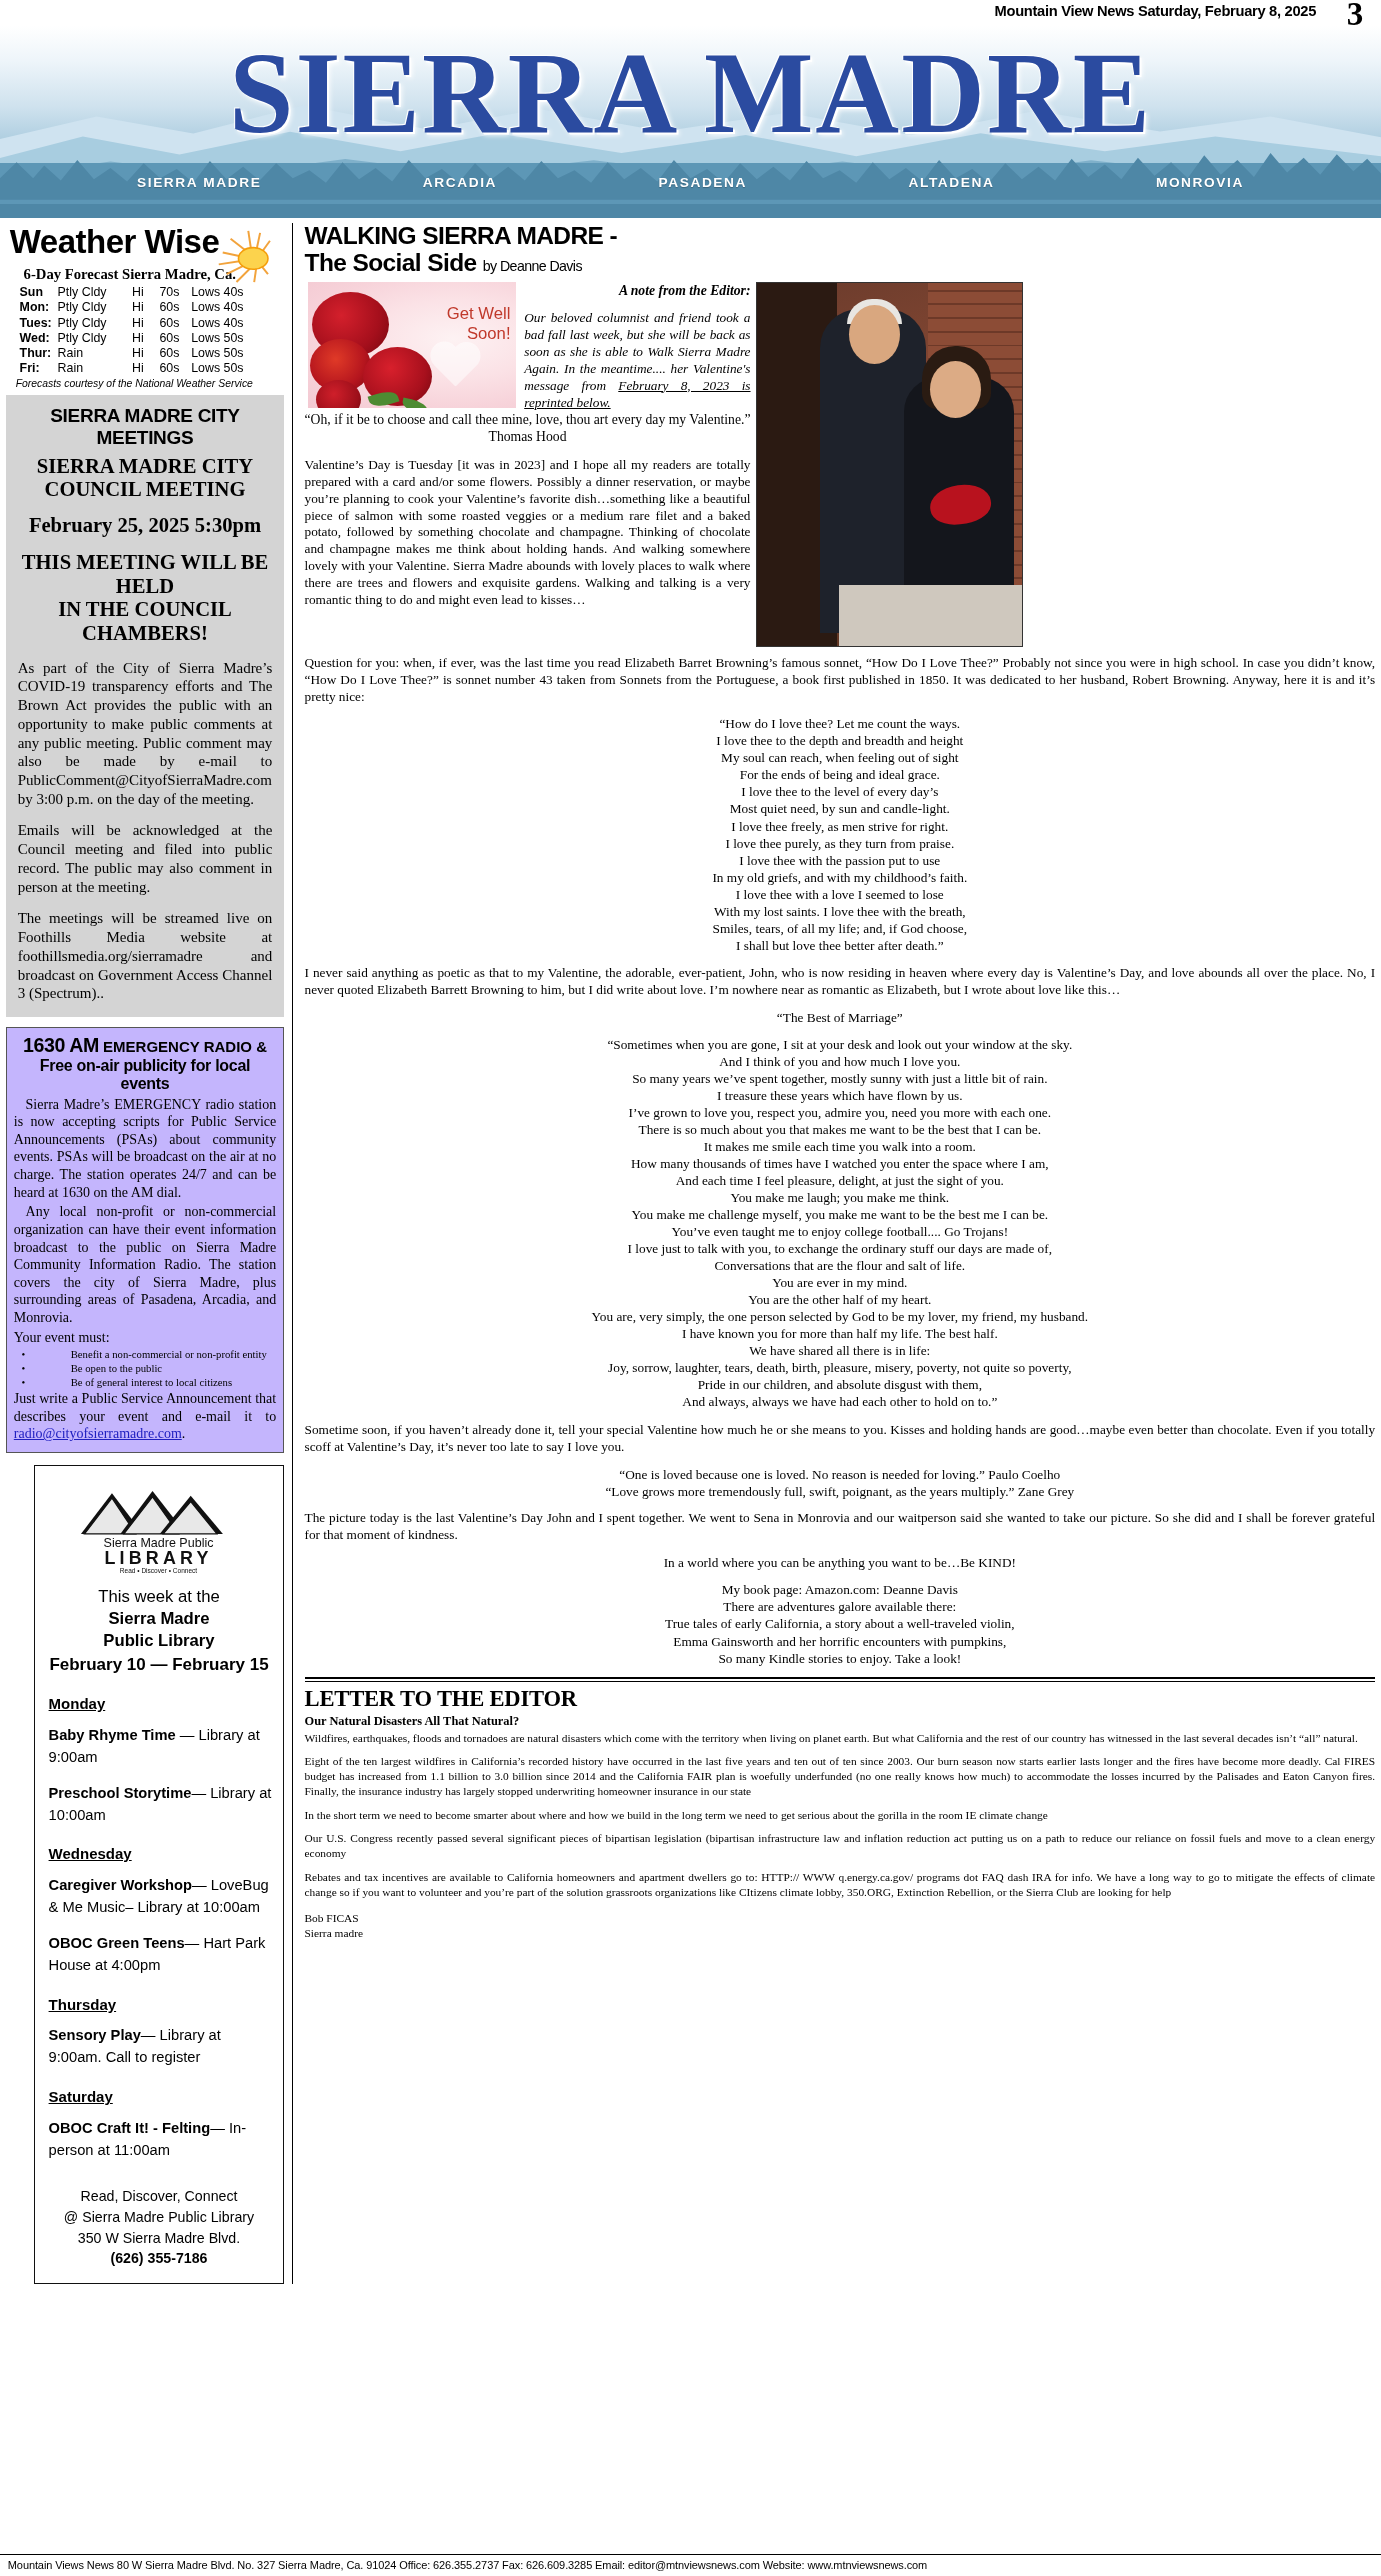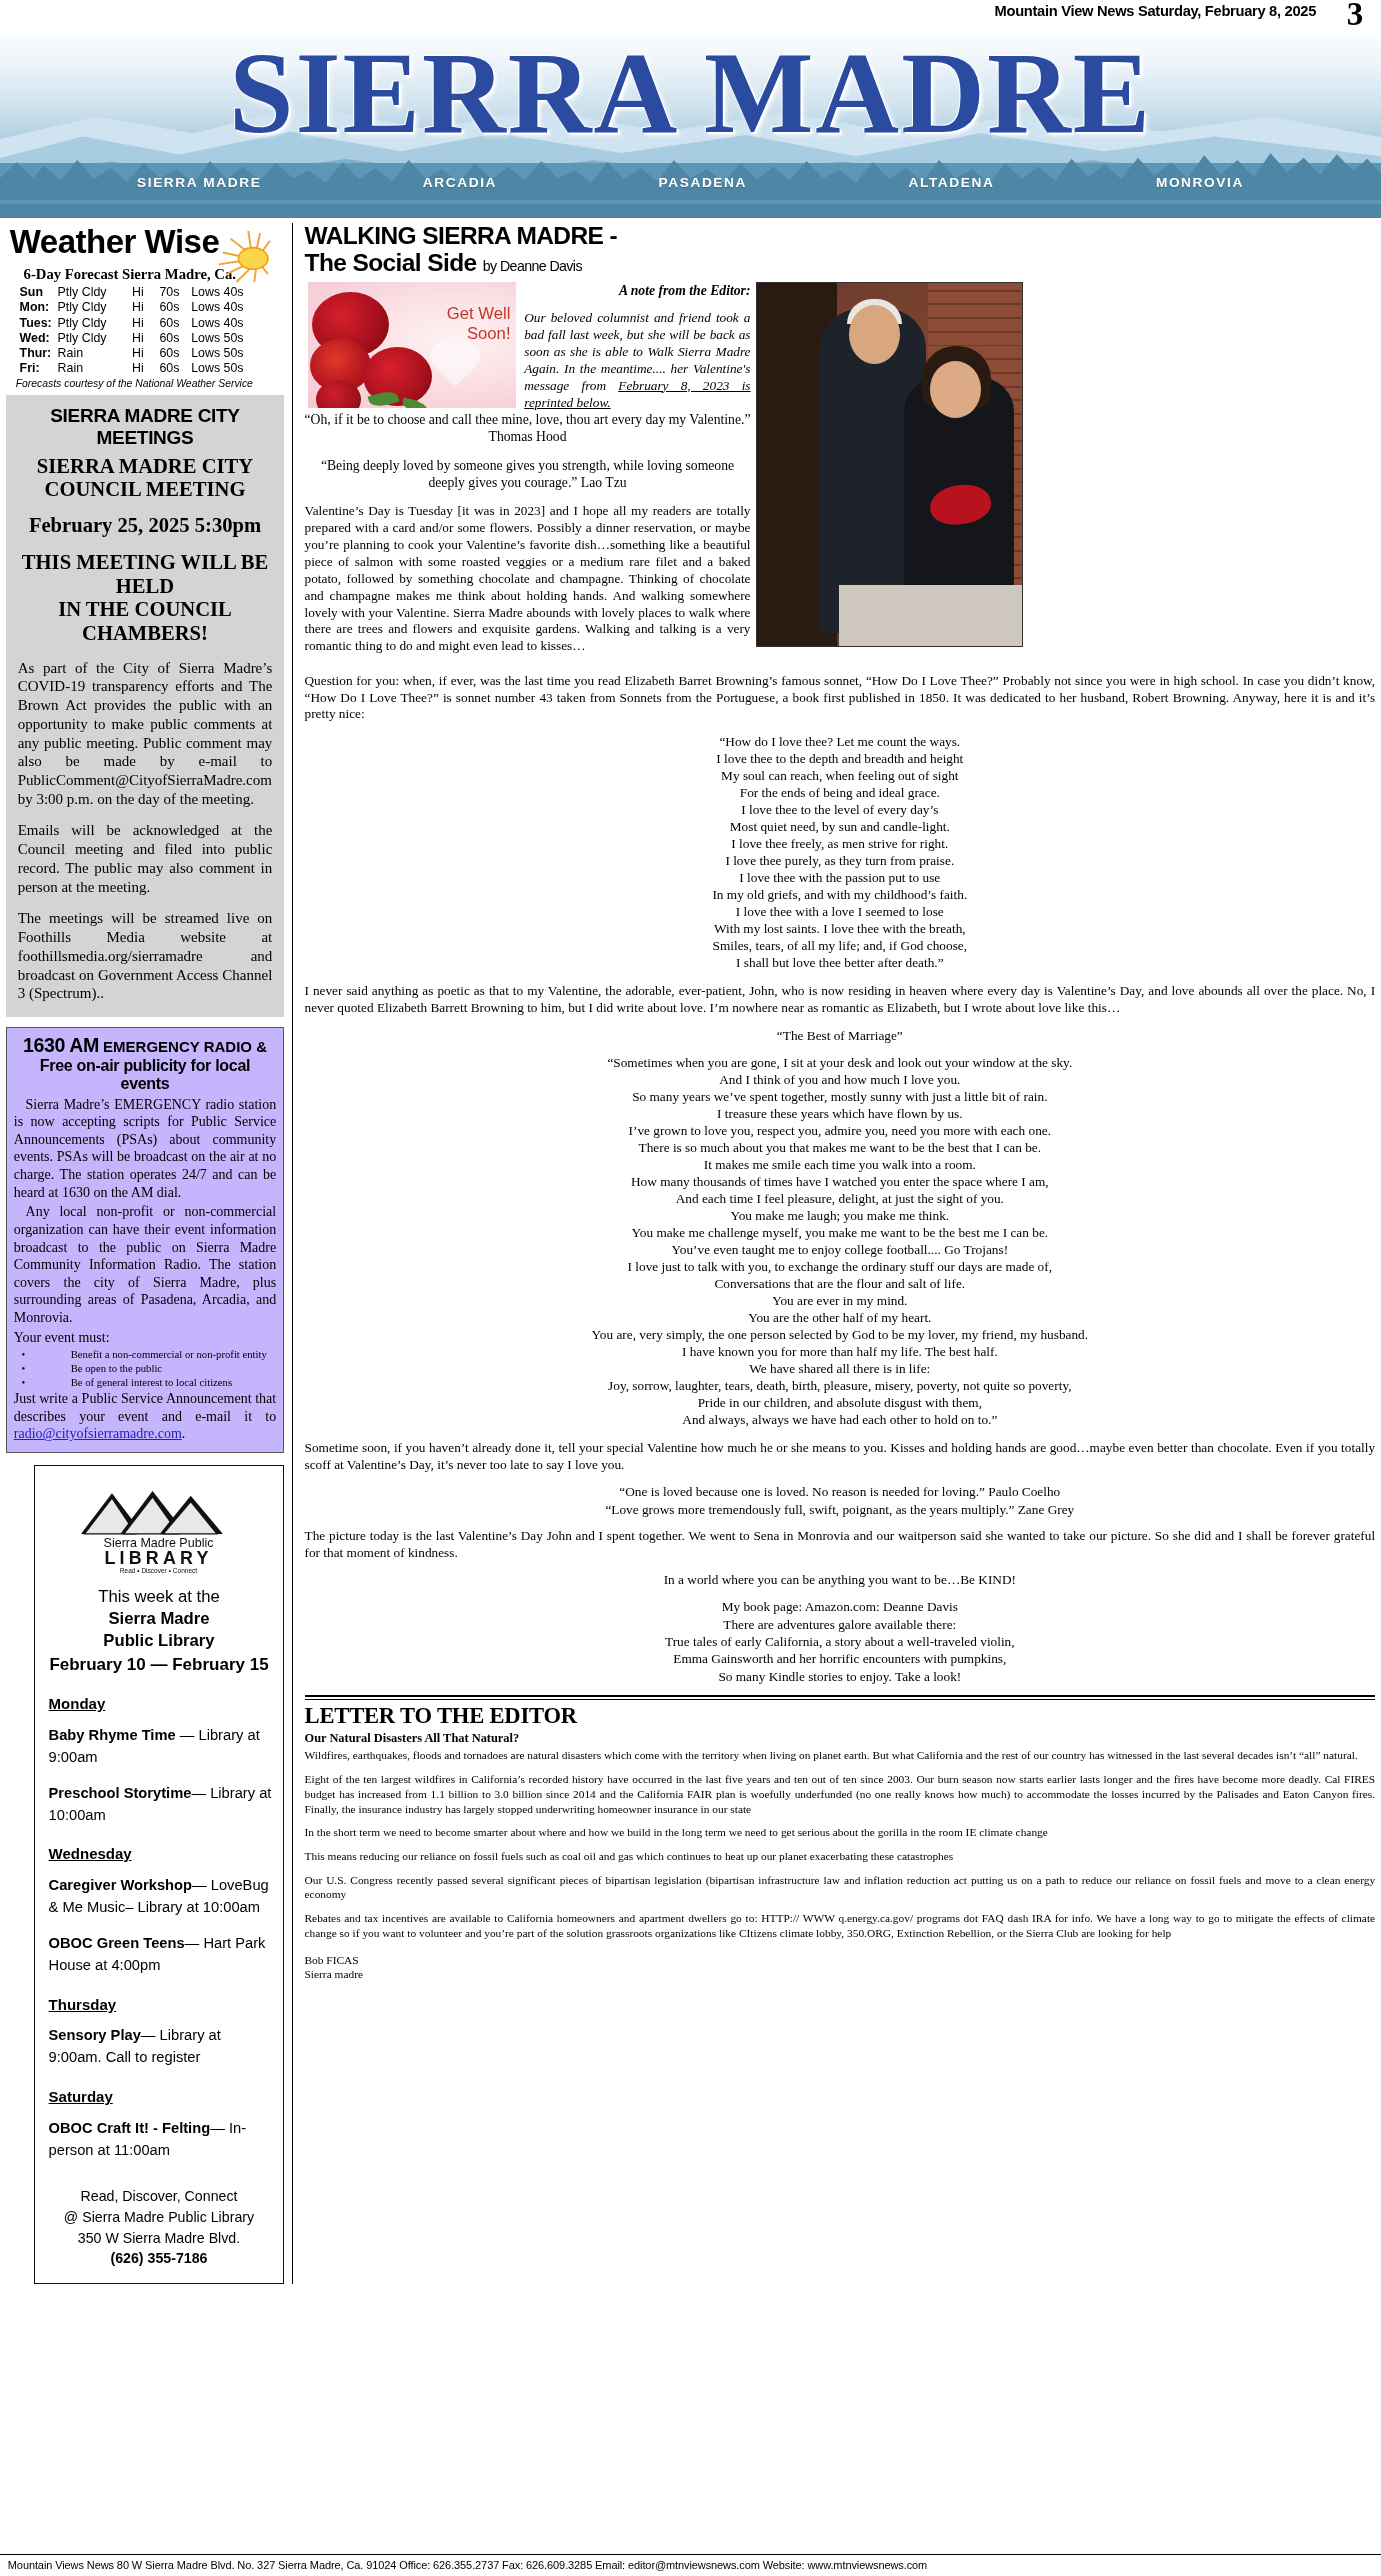--- a/index.html
+++ b/index.html
@@ -405,21 +405,20 @@
           <div class="heart"></div>
           <div class="getwell" style="white-space:pre-line">Get Well
 Soon!</div>
         </div>
         <div class="editor-note">
           <span class="hdr">A note from the Editor:</span>
           <span>Our beloved columnist and friend took a bad fall last week, but she will be back as soon as she is able to Walk Sierra Madre Again.  In the meantime.... her Valentine's message from </span><u>February 8, 2023 is reprinted below.</u>
         </div>
         <div style="clear:both"></div>
         <div class="quote-c">“Oh, if it be to choose and call thee mine, love, thou art every day my Valentine.” Thomas Hood</div>
-        <div class="quote-c">“Being deeply loved by someone gives you strength, while loving someone deeply gives you courage.”  Lao Tzu</div>
         <div class="art-body">
           <p>Valentine’s Day is Tuesday [it was in 2023]  and I hope all my readers are totally prepared with a card and/or some flowers. Possibly a dinner reservation, or maybe you’re planning to cook your Valentine’s favorite dish…something like a beautiful piece of salmon with some roasted veggies or a medium rare filet and a baked potato, followed by something chocolate and champagne. Thinking of chocolate and champagne makes me think about holding hands. And walking somewhere lovely with your Valentine. Sierra Madre abounds with lovely places to walk where there are trees and flowers and exquisite gardens. Walking and talking is a very romantic thing to do and might even lead to kisses…</p>
         </div>
       </div>
 
       <div class="photo">
         <div class="brick"></div>
         <div class="ph-dark"></div>
         <div class="ph-man"></div>
         <div class="ph-man-hair"></div>
@@ -484,21 +483,20 @@
 So many Kindle stories to enjoy. Take a look!</div>
     </div>
 
     <div class="lte-rule"></div>
     <div class="lte-title">LETTER TO THE EDITOR</div>
     <div class="lte-sub">Our Natural Disasters All That Natural?</div>
     <div class="lte-body">
       <p>Wildfires, earthquakes, floods and tornadoes are natural disasters which come with the territory when living on planet earth.   But what California and the rest of our country has witnessed in the last several decades isn’t “all” natural.</p>
       <p>Eight of the  ten largest wildfires in California’s recorded history have occurred in the last five years and ten out of ten  since 2003.  Our burn season now starts earlier lasts longer and the fires have become more deadly.  Cal FIRES budget has increased from 1.1 billion to 3.0 billion since 2014 and  the California FAIR plan is woefully underfunded (no one really knows how much)  to accommodate the losses incurred by the Palisades and Eaton Canyon fires.    Finally,  the insurance industry has largely stopped underwriting homeowner insurance in our state</p>
       <p>In the short term we need to become smarter about where and how we build  in the long term we need to get serious about the gorilla in the room IE climate change</p>
-      <p>This means reducing our reliance on fossil fuels such as coal oil and gas which continues to heat up our planet exacerbating these catastrophes</p>
       <p>Our U.S. Congress recently passed several significant pieces of bipartisan legislation (bipartisan infrastructure law and inflation reduction act putting us on a path to reduce our reliance on fossil fuels and move to a clean energy economy</p>
       <p>Rebates and tax incentives are available to California homeowners and apartment dwellers go to:  HTTP:// WWW q.energy.ca.gov/ programs dot FAQ dash IRA for info.  We have a long way to go to mitigate the effects of climate change so if you want to volunteer and you’re part of the solution grassroots organizations like CItizens climate lobby, 350.ORG, Extinction Rebellion, or the Sierra Club are looking for help</p>
     </div>
     <div class="lte-sig">
       <div>Bob FICAS</div>
       <div>Sierra madre</div>
     </div>
   </div>
 
 </div>

